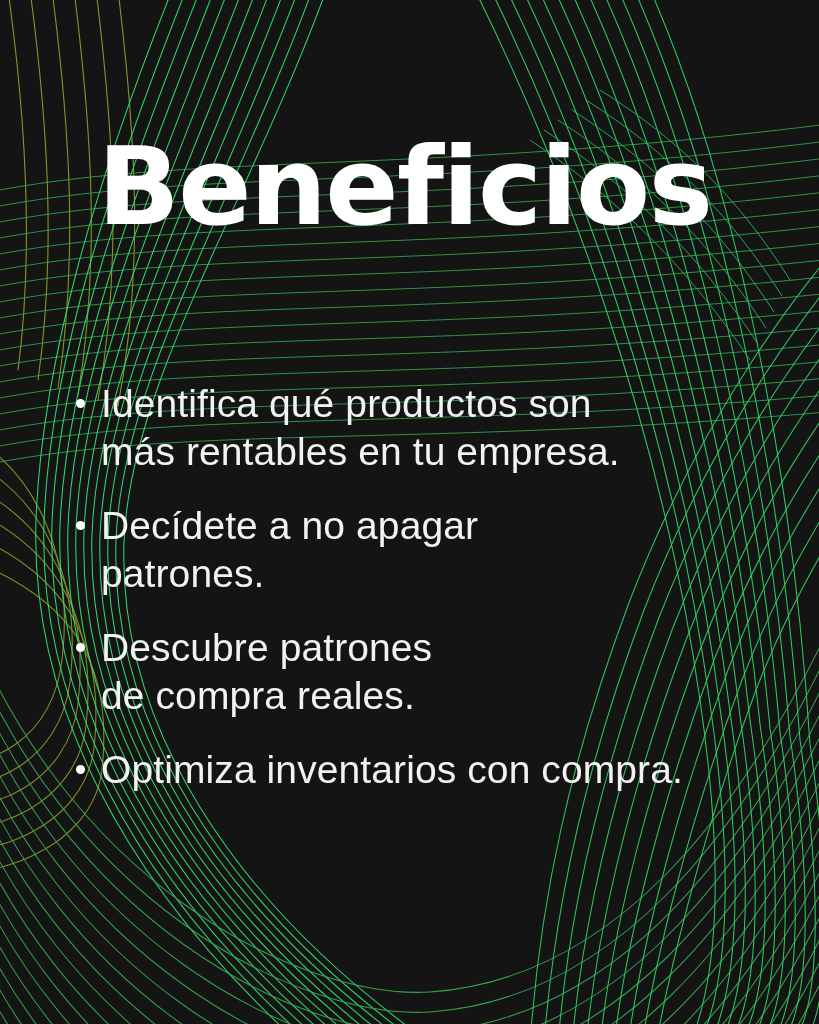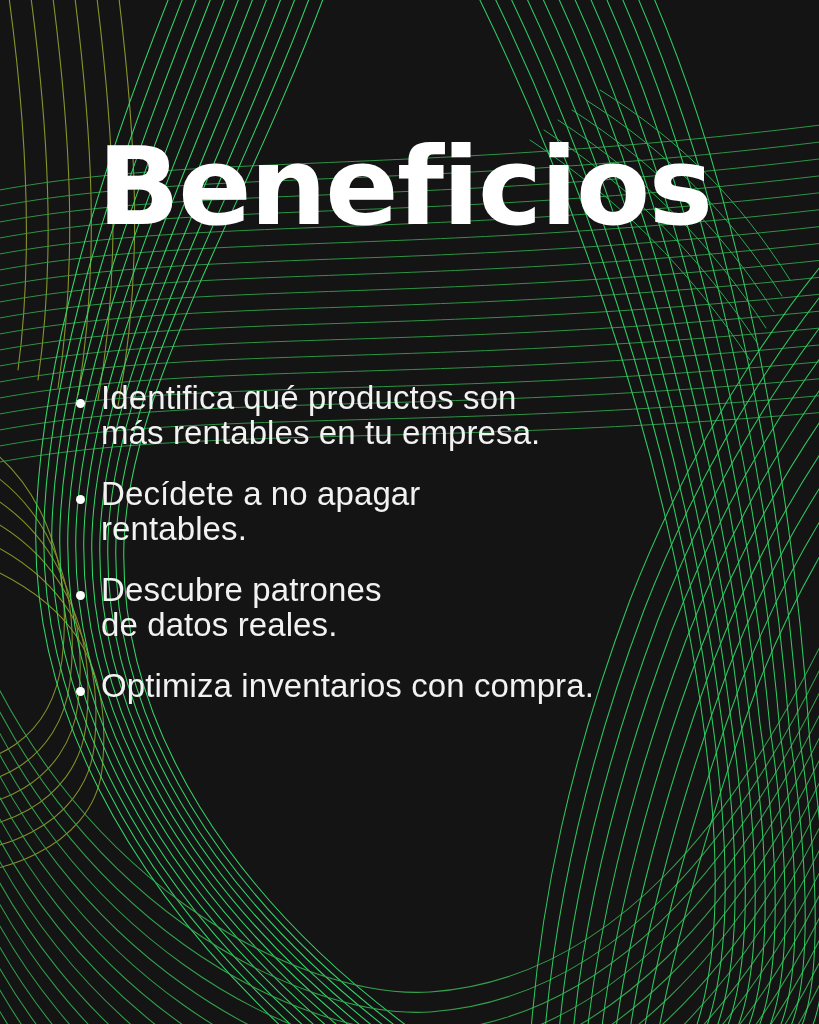--- a/index.html
+++ b/index.html
@@ -67,22 +67,22 @@
     height: 9px;
     border-radius: 50%;
     background: #ffffff;
     margin-top: 19px;
     margin-right: 16px;
   }
   .bullet-text {
     color: #f2f2f2;
     font-family: "Liberation Sans", sans-serif;
     font-weight: 300;
-    font-size: 33px;
-    line-height: 35px;
+    font-size: 39px;
+    line-height: 48px;
     letter-spacing: 0.1px;
     white-space: pre-line;
   }
 </style>
 </head>
 <body>
 
 <div id="slide">
 
   <svg id="bg-art" viewBox="0 0 819 1024" preserveAspectRatio="none" aria-hidden="true">
@@ -211,26 +211,26 @@
 
     <ul class="bullet-list">
       <li class="bullet-item">
         <span class="bullet-dot"></span>
         <span class="bullet-text">Identifica qué productos son
 más rentables en tu empresa.</span>
       </li>
       <li class="bullet-item">
         <span class="bullet-dot"></span>
         <span class="bullet-text">Decídete a no apagar
-rentables.</span>
+patrones.</span>
       </li>
       <li class="bullet-item">
         <span class="bullet-dot"></span>
         <span class="bullet-text">Descubre patrones
-de datos reales.</span>
+de compra reales.</span>
       </li>
       <li class="bullet-item">
         <span class="bullet-dot"></span>
         <span class="bullet-text">Optimiza inventarios con compra.</span>
       </li>
     </ul>
   </div>
 
 </div>
 

